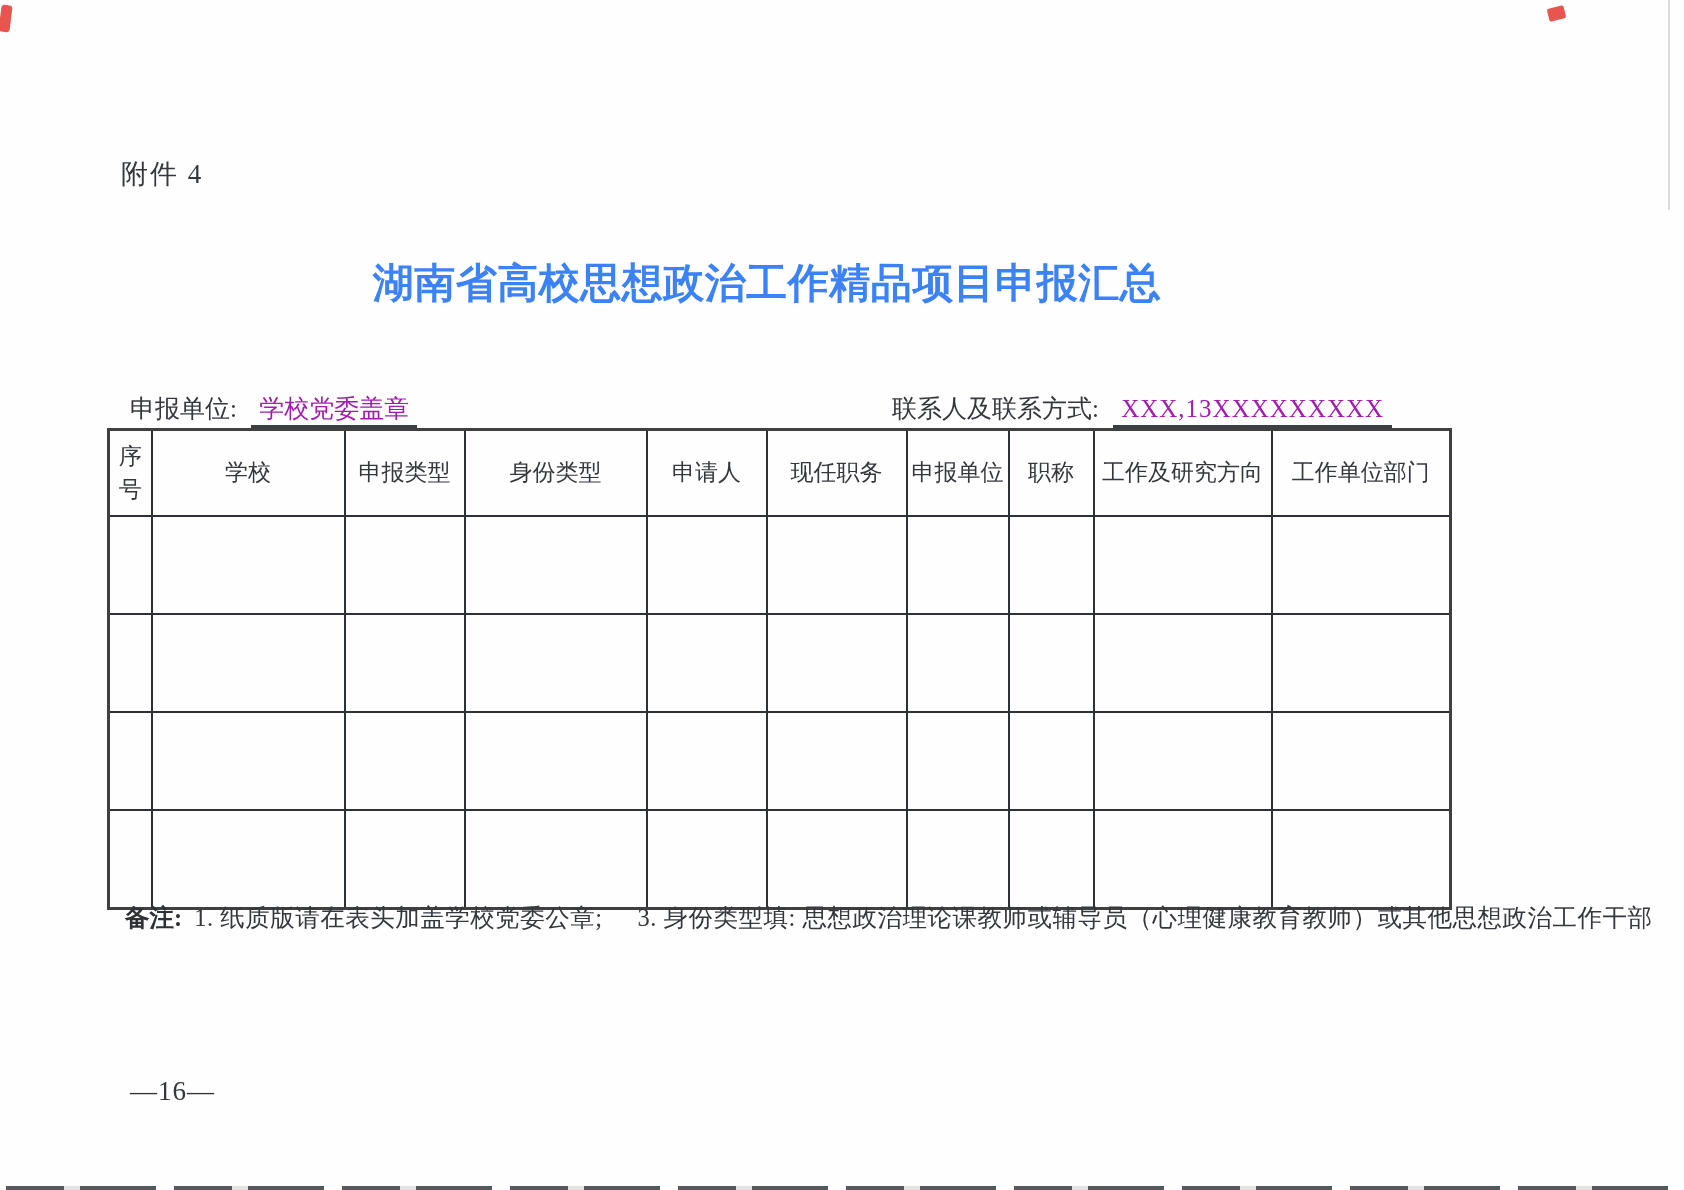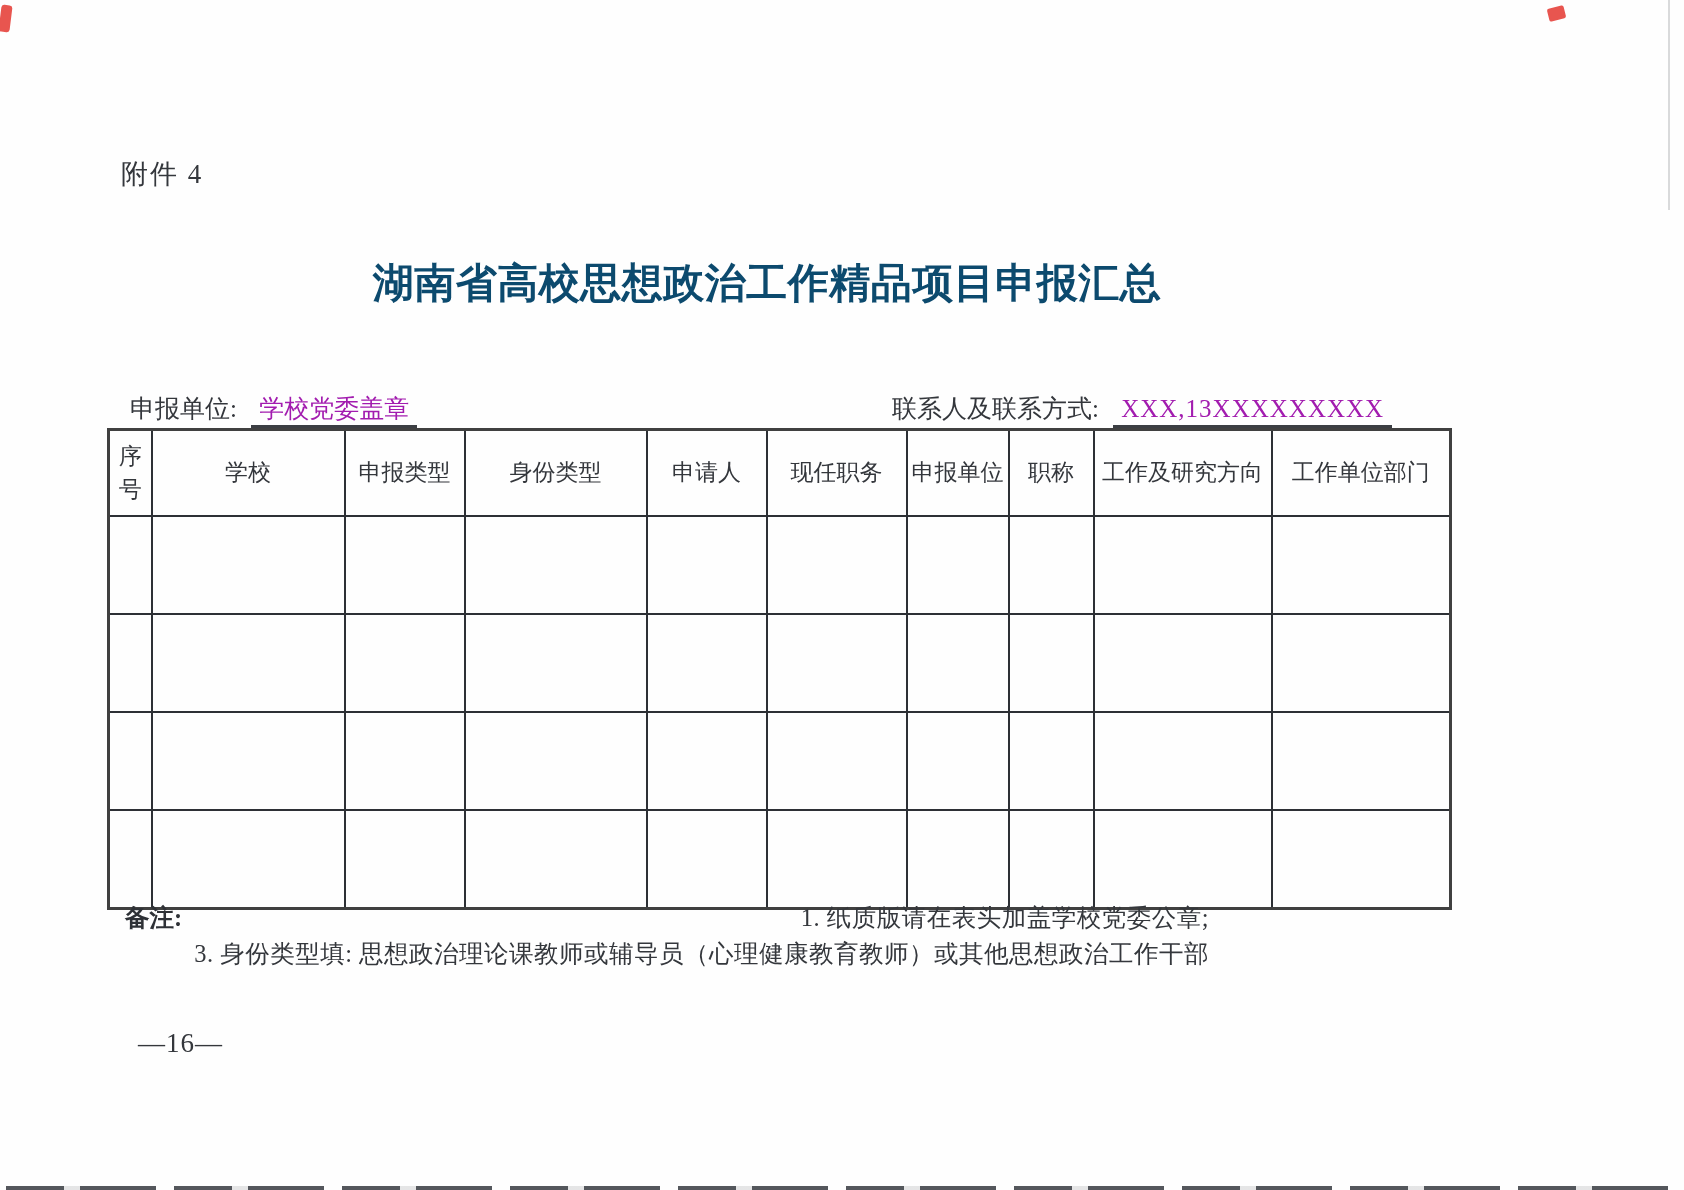--- a/index.html
+++ b/index.html
@@ -9,21 +9,21 @@
     font-family:"Liberation Serif", serif;
     color:#34373c;
   }
   .attachment-label {
     position:absolute; left:121px; top:156px;
     font-size:27px; letter-spacing:2px;text-align:right;
   }
   .doc-title {
     position:absolute; left:0px; right:150px; top:256px;
     text-align:center; font-size:41px; font-weight:bold;
-    letter-spacing:0.5px; color:#0c4a6e;
+    letter-spacing:0.5px; color:#3b82f6;
   }
   .form-header-left {
     position:absolute; left:130px; top:392px; font-size:25px; white-space:nowrap;
   }
   .form-header-right {
     position:absolute; left:892px; top:392px; font-size:25px; white-space:nowrap;
   }
   .red-fill {
     color:#a21caf;
     border-bottom:3px solid #3b3e43;
@@ -45,24 +45,24 @@
   table.summary th {
     height:80px; font-weight:normal; font-size:23px; line-height:1.45;
   }
   table.summary td { height:92px; }
   .notes {
     position:absolute; left:125px; top:903px;
     display:flex; align-items:flex-start;
     font-size:24.5px; line-height:29px;
   }
   .notes-label { font-weight:bold; margin-right:12px; white-space:nowrap; color:#2e3136; }
-  .notes-items { display:flex; flex-direction:column; gap:7px;text-align:right; }
+  .notes-items { display:flex; gap:35px; }
   .note-item { white-space:nowrap; letter-spacing:0.5px; }
   .page-number {
-    position:absolute; left:130px; top:1028px; font-size:27px; letter-spacing:1px;margin-left:8px;
+    position:absolute; left:130px; top:1076px; font-size:27px; letter-spacing:1px;
   }
   .scan-mark-tl {
     position:absolute; left:0px; top:5px; width:11px; height:27px;
     background:#e8554f; border-radius:3px; transform:rotate(7deg);
   }
   .scan-mark-tr {
     position:absolute; left:1548px; top:7px; width:17px; height:13px;
     background:#e8554f; border-radius:2px; transform:rotate(-14deg);
   }
   .scan-edge-right {

